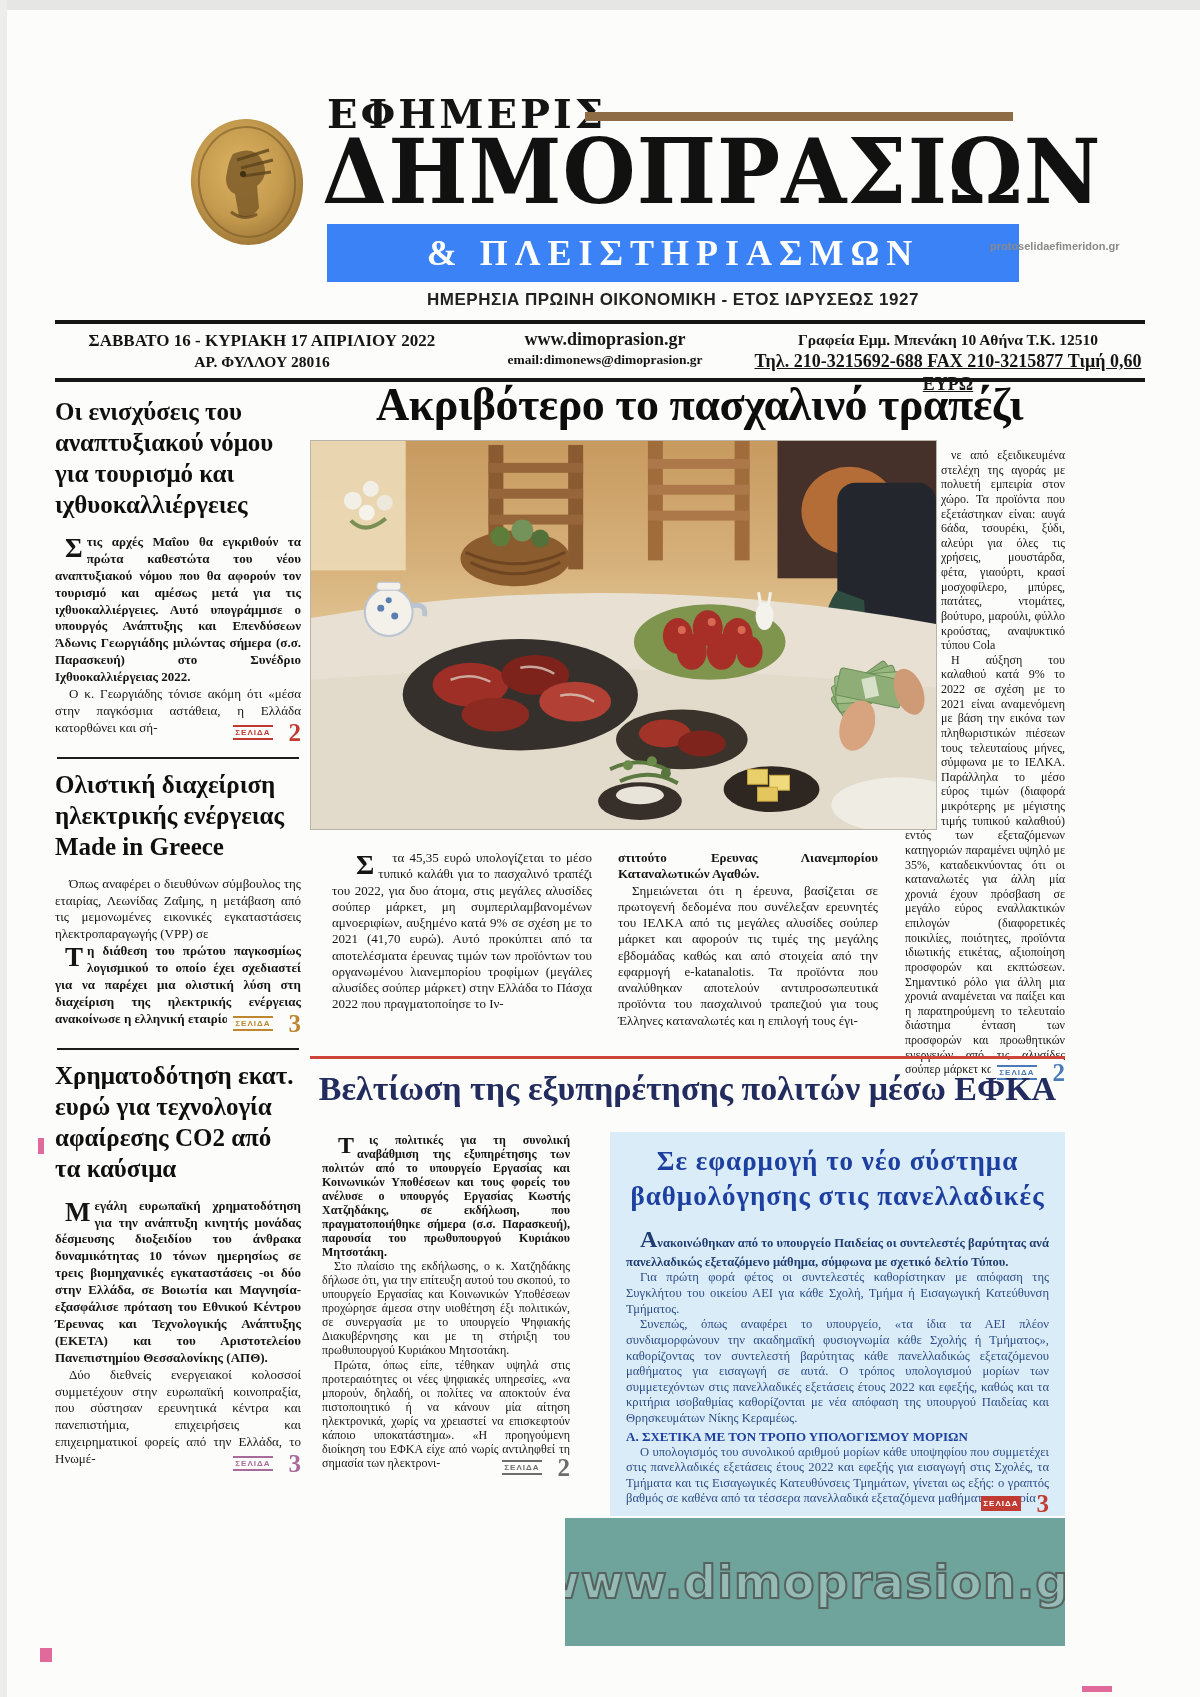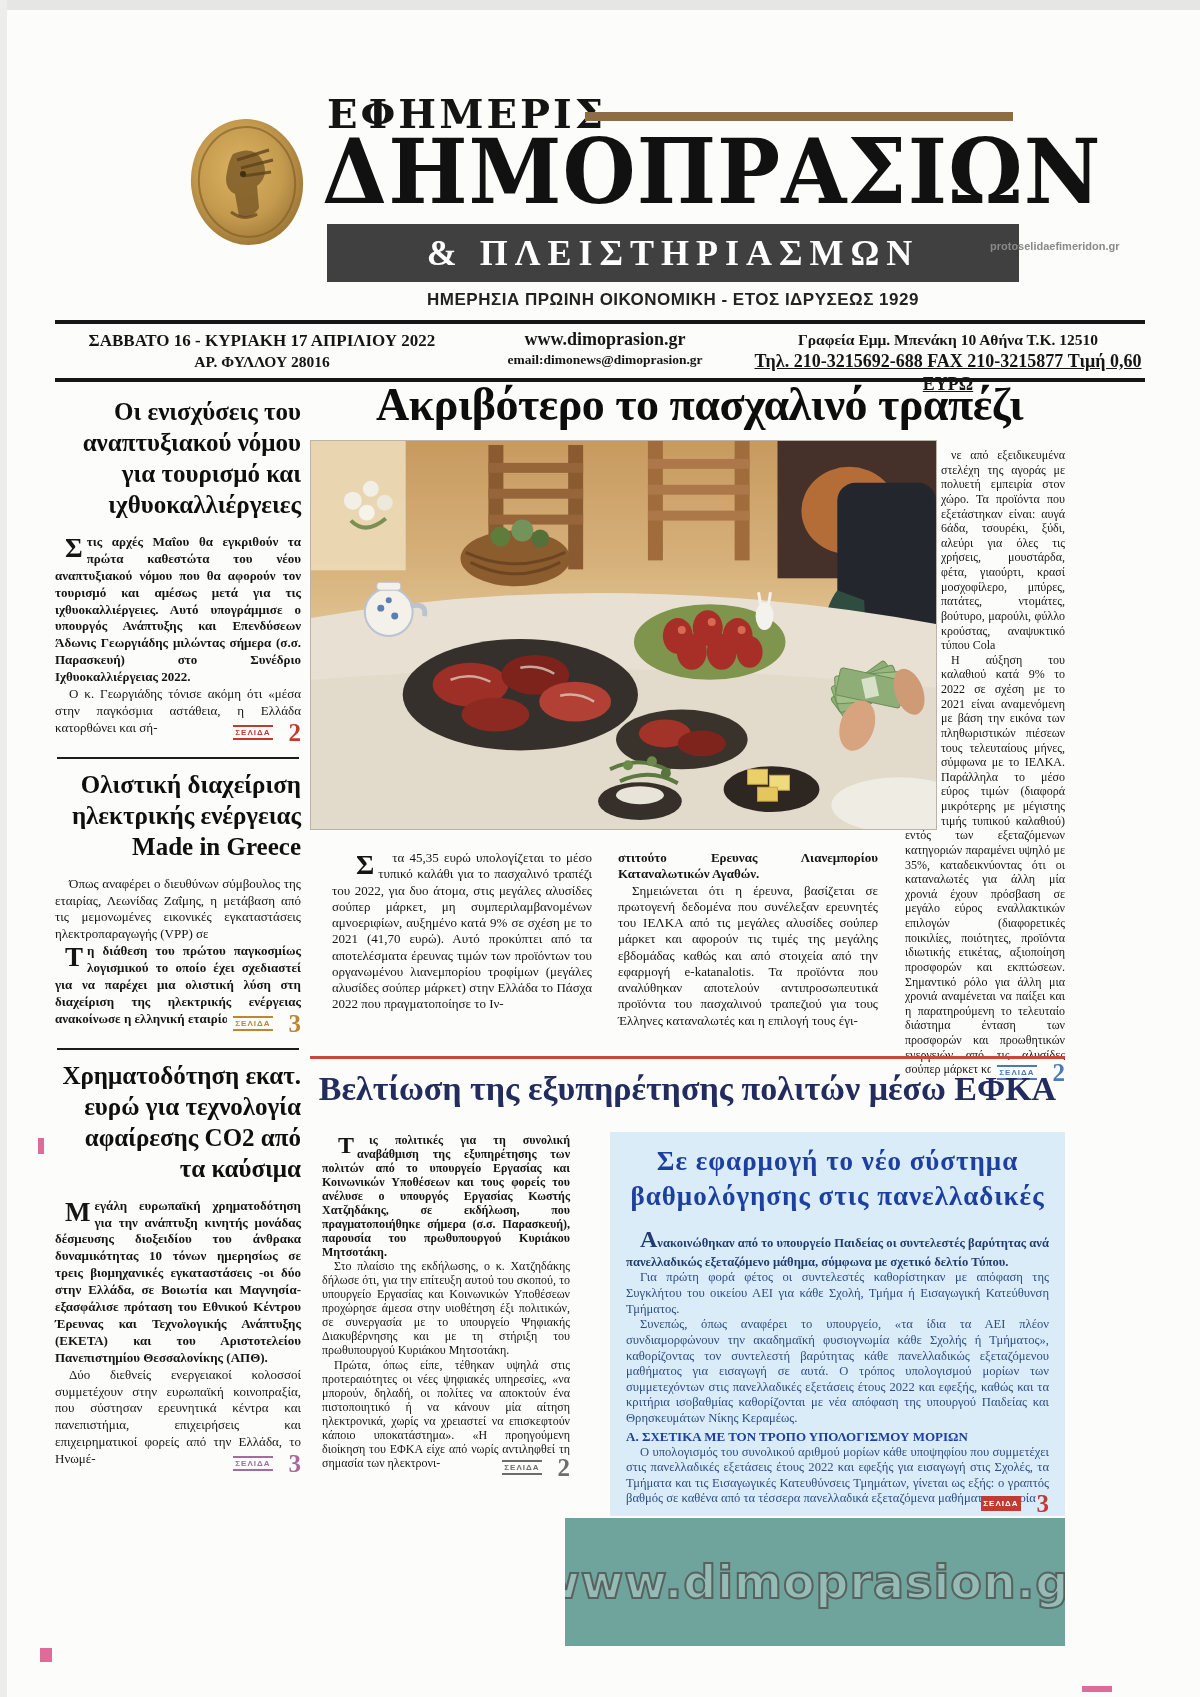--- a/index.html
+++ b/index.html
@@ -23,21 +23,21 @@
   .rule { position:absolute; background:#161616; }
   .dl-cell { position:absolute; text-align:center; line-height:1.28; }
   .dl-strong { font-weight:bold; font-size:17px; }
   .dl-sub { font-weight:bold; font-size:15.5px; }
   .dl-site { font-weight:bold; font-size:18px; }
   .dl-mail { font-size:13.5px; font-weight:bold; }
   .dl-small { font-weight:bold; font-size:18px;text-decoration:underline; }
 
   
   .left-col { position:absolute; left:55px; top:392px; width:246px; }
-  .lc-title { font-size:25px; font-weight:bold; text-align:right; line-height:1.24; margin:4px 0 14px; color:#0f0f0f; }
+  .lc-title { font-size:25px; font-weight:bold; text-align:left; line-height:1.24; margin:4px 0 14px; color:#0f0f0f; }
   .lc-divider { border:none; border-top:2px solid #1c1c1c; margin:12px 2px 10px; }
   .body-p { font-size:13px; line-height:1.3; text-align:justify; text-indent:14px; }
   .body-p.bold { font-weight:bold; }
   .dropcap { text-indent:0; }
   .dropcap::first-letter { font-size:27px; font-weight:bold; float:left; line-height:0.85; padding:3px 4px 0 10px; }
   .pmark-row { display:flex; justify-content:flex-end; align-items:center; gap:5px; margin:-17px 0 4px; position:relative; }
   .pmark { display:inline-flex; align-items:center; gap:16px; background:#fcfcfa; padding-left:6px; }
   .plbl { font-family:"Liberation Sans",sans-serif; font-size:8px; font-weight:bold; letter-spacing:1px; border-top:2px solid currentColor; border-bottom:2px solid currentColor; padding:1px 2px; }
   .pnum { font-size:25px; font-weight:bold; line-height:1; }
   .pmark-solid .plbl { background:#c23b32; color:#fff; border-color:#c23b32; }
@@ -96,24 +96,24 @@
       <ellipse cx="62" cy="66" rx="48" ry="55" fill="none" stroke="#7a5a26" stroke-width="2" opacity="0.6" transform="rotate(-7 62 66)"></ellipse>
       <path d="M48 38 Q70 28 78 46 Q84 60 72 70 L74 92 Q66 104 54 100 L50 78 Q38 72 42 56 Q44 44 48 38 Z" fill="#7c5c28" opacity="0.85"></path>
       <path d="M52 44 L84 34 M56 52 L88 44 M58 60 L86 56" stroke="#5d431c" stroke-width="3" fill="none" opacity="0.8"></path>
       <circle cx="58" cy="58" r="3" fill="#41300f"></circle>
       <path d="M46 96 Q60 106 72 98" stroke="#5d431c" stroke-width="3" fill="none" opacity="0.7"></path>
     </svg>
   </div>
   <div class="pretitle">ΕΦΗΜΕΡΙΣ</div>
   <div class="pretitle-rule" style="background: rgb(141, 108, 70);"></div>
   <div class="main-title">ΔΗΜΟΠΡΑΣΙΩΝ</div>
-  <div class="subtitle-bar" style="background: #404040;">
+  <div class="subtitle-bar" style="background: #3b82f6;">
     <span>&amp; ΠΛΕΙΣΤΗΡΙΑΣΜΩΝ</span>
   </div>
-  <div class="tagline">ΗΜΕΡΗΣΙΑ ΠΡΩΙΝΗ ΟΙΚΟΝΟΜΙΚΗ - ΕΤΟΣ ΙΔΡΥΣΕΩΣ 1929</div>
+  <div class="tagline">ΗΜΕΡΗΣΙΑ ΠΡΩΙΝΗ ΟΙΚΟΝΟΜΙΚΗ - ΕΤΟΣ ΙΔΡΥΣΕΩΣ 1927</div>
   <div class="side-watermark">protoselidaefimeridon.gr</div>
 
   <div class="rule" style="left:55px;top:320px;width:1090px;height:4px;"></div>
   <div class="dl-cell" style="left:62px;top:330px;width:400px;">
     <div class="dl-strong">ΣΑΒΒΑΤΟ 16 - ΚΥΡΙΑΚΗ 17 ΑΠΡΙΛΙΟΥ 2022</div>
     <div class="dl-sub">ΑΡ. ΦΥΛΛΟΥ 28016</div>
   </div>
   <div class="dl-cell" style="left:470px;top:328px;width:270px;">
     <div class="dl-site">www.dimoprasion.gr</div>
     <div class="dl-mail">email:dimonews@dimoprasion.gr</div>

